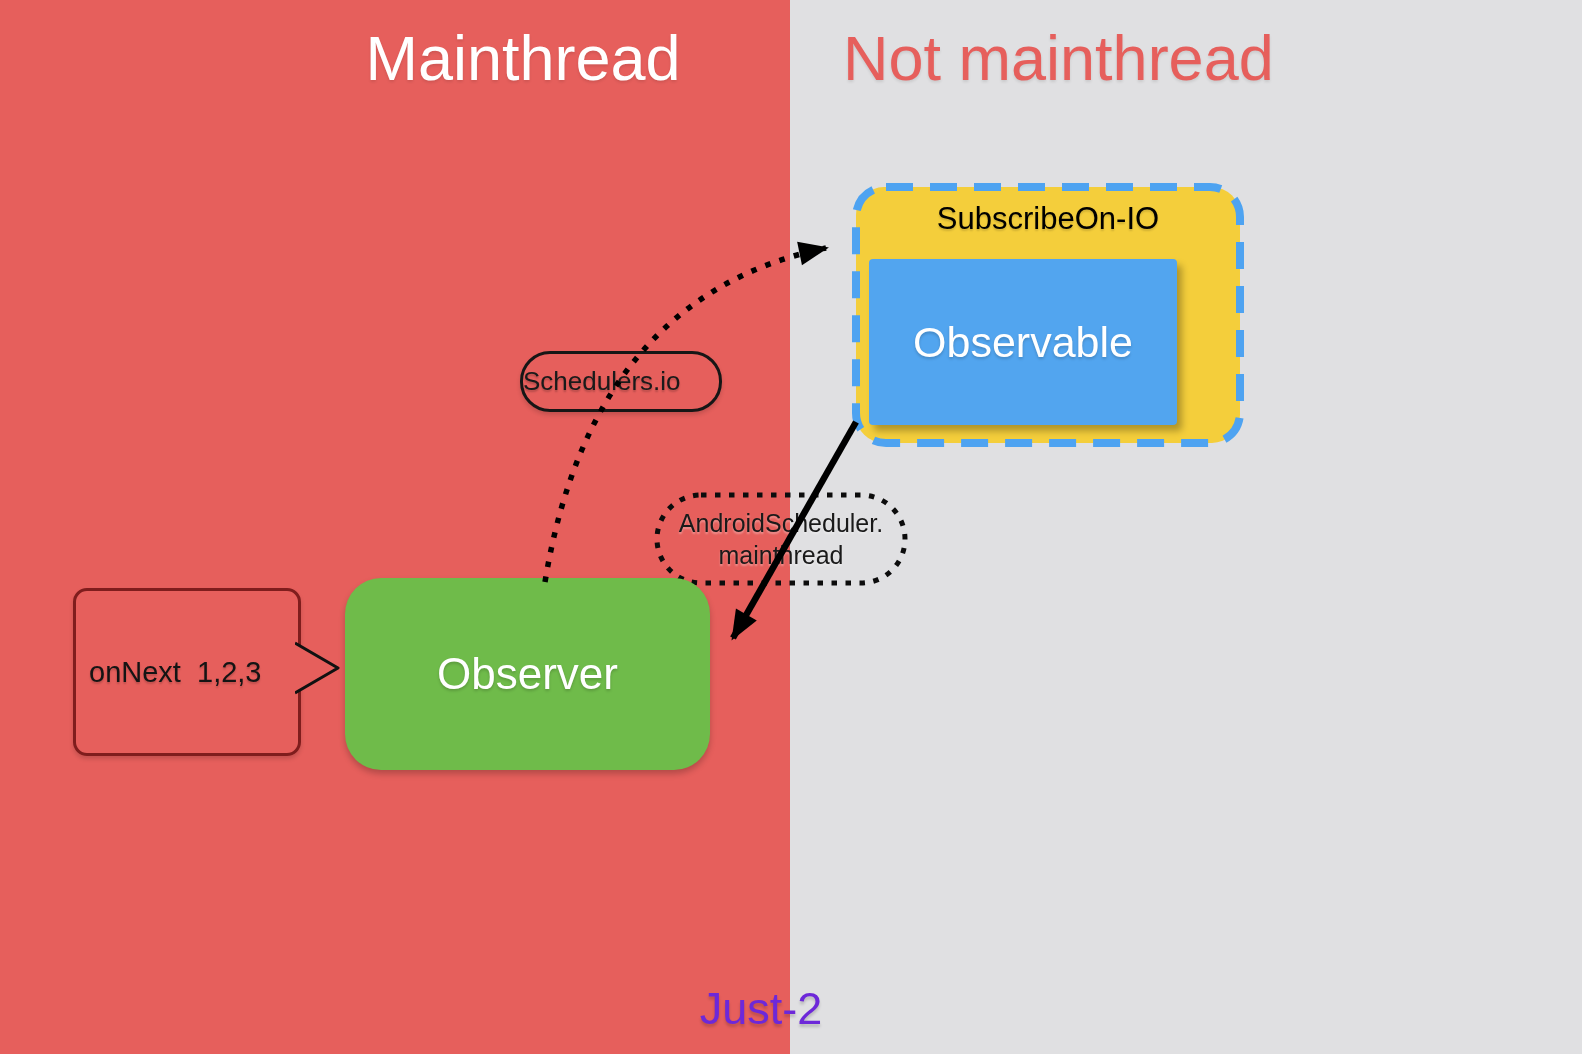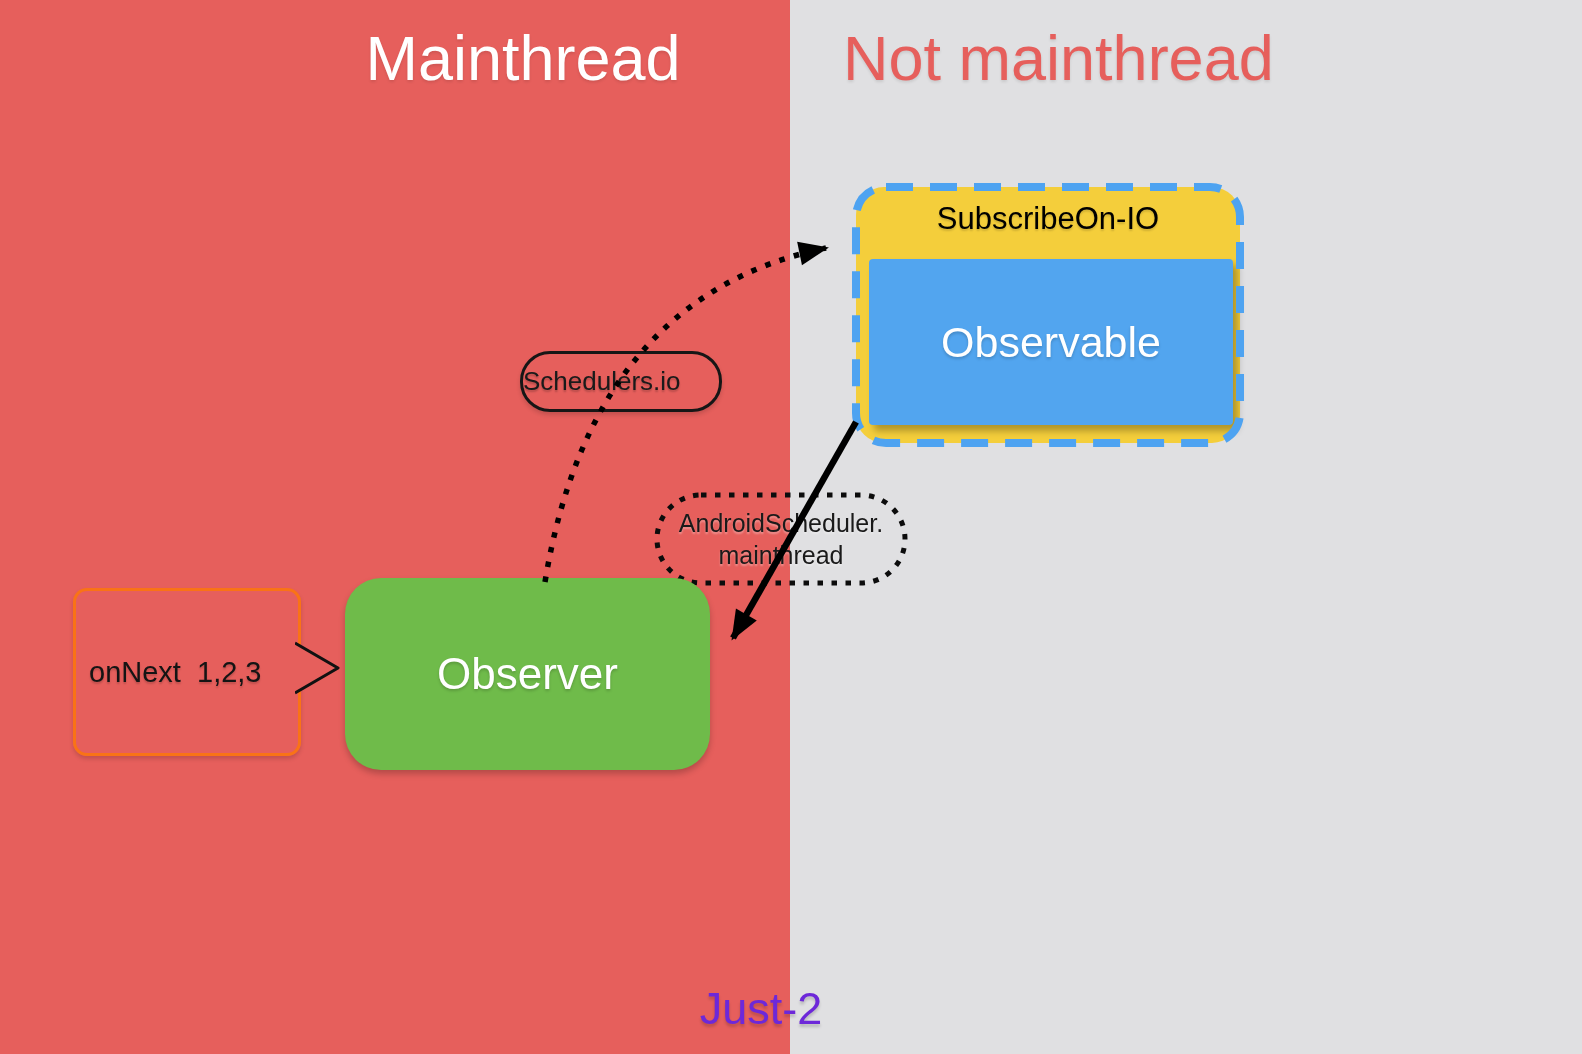--- a/index.html
+++ b/index.html
@@ -37,21 +37,21 @@
   .subscribe-fill {
     position: absolute; left: 4px; top: 4px; width: 384px; height: 256px;
     background: var(--subscribe-box-fill, #f4ce3b); border-radius: 28px;
   }
   .subscribe-title {
     position: absolute; left: 0; top: 18px; width: 100%;
     text-align: center; font-size: 31px; color: #000000;
     text-shadow: 0 2px 2px rgba(0,0,0,0.15);
   }
   .observable-box {
-    position: absolute; left: 17px; top: 76px; width: 364px; height: 166px;
+    position: absolute; left: 17px; top: 76px; width: 308px; height: 166px;
     background: var(--observable-fill, #52a5ef); border-radius: 4px;
     box-shadow: 5px 6px 7px rgba(0,0,0,0.28);
     display: flex; align-items: center; justify-content: center;
     font-size: 43px; color: #ffffff;
     text-shadow: 0 2px 3px rgba(0,0,0,0.18);
   }
   .dashed-border-svg { position: absolute; left: 0; top: 0; }
   .dashed-border-svg rect { stroke: var(--subscribe-box-border, #4ea3f1); }
 
   
@@ -81,21 +81,21 @@
     background: var(--observer-fill, #6fbb4a); border-radius: 36px;
     display: flex; align-items: center; justify-content: center;
     font-size: 44px; color: #ffffff;
     text-shadow: 0 2px 3px rgba(0,0,0,0.18);
     box-shadow: 0 4px 6px rgba(0,0,0,0.22);
   }
 
   
   .callout {
     position: absolute; left: 73px; top: 588px; width: 228px; height: 168px;
-    border: 3px solid #f97316; border-radius: 14px;
+    border: 3px solid #7f1d1d; border-radius: 14px;
     display: flex; flex-direction: column; justify-content: center;
     gap: 28px; padding-left: 13px; box-sizing: border-box;
     color: #141414; font-size: 29px;
     box-shadow: 0 3px 4px rgba(0,0,0,0.15);
   }
   .callout-line { white-space: pre; text-shadow: 0 2px 2px rgba(0,0,0,0.18); }
   .callout-tail-svg { position: absolute; left: 295px; top: 640px; }
   .callout-tail-svg path { fill: var(--mainthread-bg, #e65f5c); }
 
   

